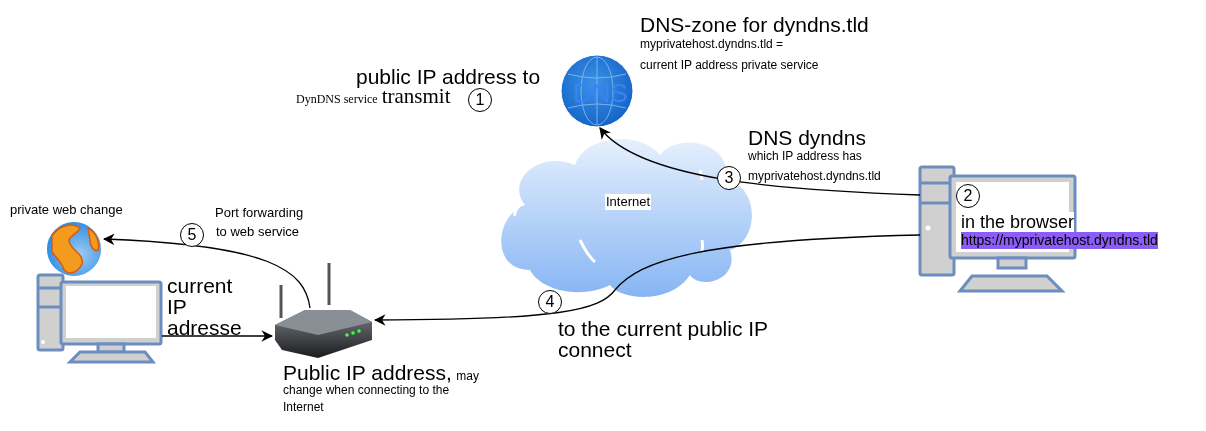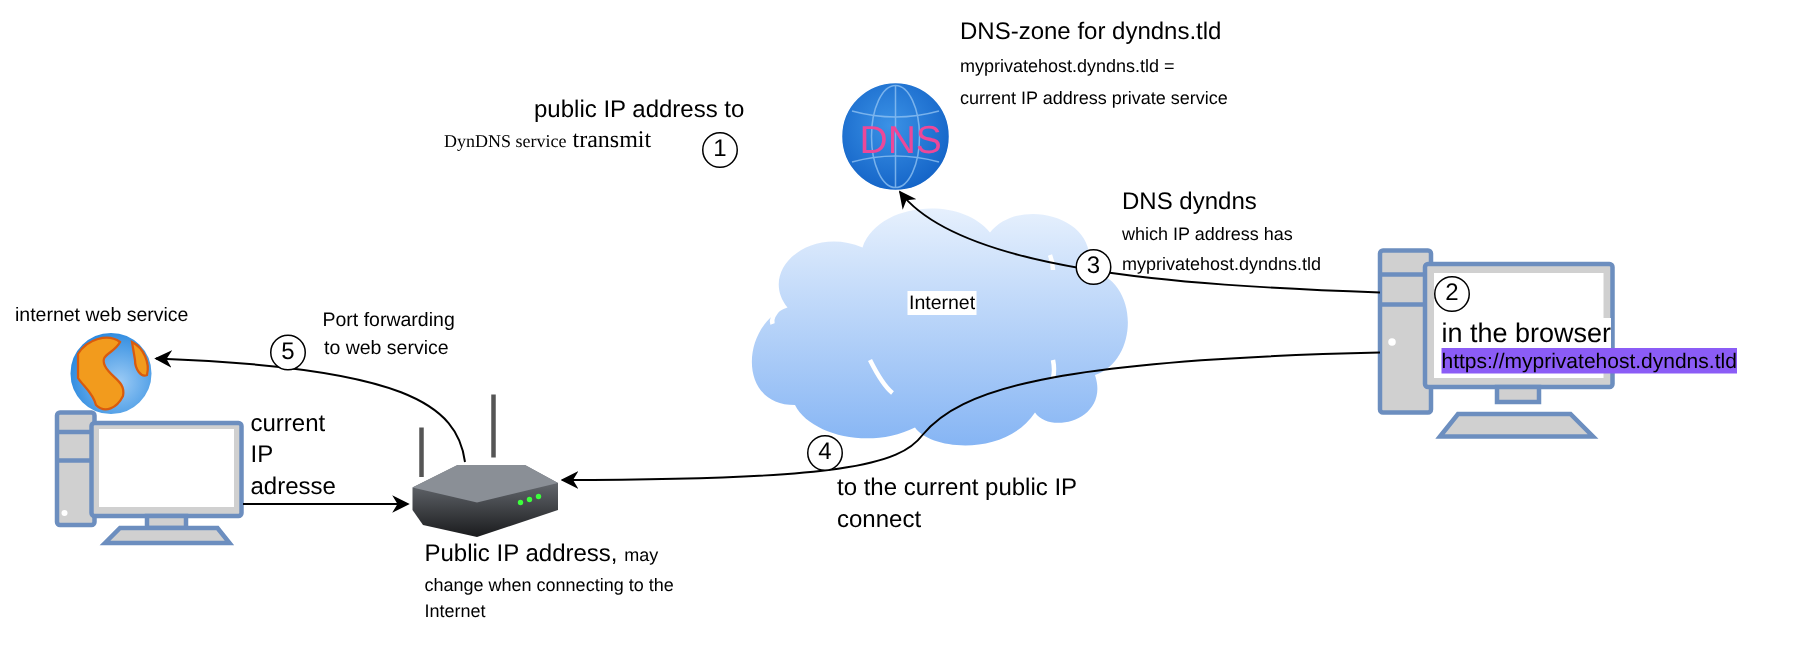--- a/index.html
+++ b/index.html
@@ -1,19 +1,19 @@
 <!DOCTYPE html>
 <html><head>
 <meta charset="utf-8">
 <style>
   html, body { margin: 0; padding: 0; background: #ffffff; }
   body { width: 1206px; height: 431px; position: relative; overflow: hidden;
          font-family: "Liberation Sans", sans-serif; color: #000; }
   .lbl { position: absolute; white-space: nowrap; line-height: 1.2; }
-  .big { font-size: 16px; }
+  .big { font-size: 21px; }
   .small { font-size: 12px; }
   .mid { font-size: 13px; }
   .badge { position: absolute; width: 22px; height: 22px; border: 1.5px solid #000;
            border-radius: 50%; background: #fff; font-size: 16px; line-height: 22px;
            text-align: center; box-sizing: content-box; }
   svg.layer { position: absolute; left: 0; top: 0; }
   .internet-label { background: #fff; padding: 0 1px; font-size: 13px; }
 </style>
 </head>
 <body>
@@ -96,21 +96,21 @@
     <circle cx="353" cy="333" r="1.8" fill="#3CFF3C"></circle>
     <circle cx="359" cy="331" r="1.8" fill="#3CFF3C"></circle>
   </g>
 
   <path d="M920,195 C780,190 640,180 600,128" stroke="#000" stroke-width="1.3" fill="none" marker-end="url(#arrow)"></path>
   <path d="M920,235 C700,240 640,260 615,290 C600,310 560,320 375,320" stroke="#000" stroke-width="1.3" fill="none" marker-end="url(#arrow)"></path>
   <path d="M162,336 L272,336" stroke="#000" stroke-width="1.3" fill="none" marker-end="url(#arrow)"></path>
   <path d="M310,308 C305,270 270,245 104,239" stroke="#000" stroke-width="1.3" fill="none" marker-end="url(#arrow)"></path>
 </svg>
 
-<div class="lbl" style="left:573px;top:78px;font-size:26px;color:#ec4899;">DNS</div>
+<div class="lbl" style="left:573px;top:78px;font-size:26px;color:#3b82f6;">DNS</div>
 
 <div class="lbl big" style="left:320px;top:64px;margin-left:36px;">public IP address to</div>
 <div class="lbl" style="left:296px;top:84px;font-family:Liberation Serif, serif;">
   <span class="small">DynDNS service</span>
   <span class="big">transmit</span>
 </div>
 <div class="badge" style="left:468px;top:88px;">1</div>
 
 <div class="lbl big" style="left:640px;top:12px;">DNS-zone for dyndns.tld</div>
 <div class="lbl small" style="left:640px;top:37px;">myprivatehost.dyndns.tld =</div>
@@ -120,21 +120,21 @@
 <div class="lbl small" style="left:748px;top:149px;">which IP address has</div>
 <div class="lbl small" style="left:748px;top:169px;">myprivatehost.dyndns.tld</div>
 <div class="badge" style="left:717px;top:166px;">3</div>
 
 <div class="lbl internet-label" style="left:605px;top:194px;">Internet</div>
 
 <div class="badge" style="left:956px;top:184px;">2</div>
 <div class="lbl" style="left:961px;top:212px;font-size:18px;background:#fff;">in the browser</div>
 <div class="lbl" style="left:961px;top:232px;font-size:14px;background:#8b5cf6;">https://myprivatehost.dyndns.tld</div>
 
-<div class="lbl mid" style="left:10px;top:202px;">internet web service</div>
+<div class="lbl mid" style="left:10px;top:202px;">private web change</div>
 
 <div class="lbl mid" style="left:215px;top:205px;">Port forwarding</div>
 <div class="lbl mid" style="left:216px;top:224px;">to web service</div>
 <div class="badge" style="left:180px;top:223px;">5</div>
 
 <div class="lbl big" style="left:167px;top:273px;">current</div>
 <div class="lbl big" style="left:167px;top:294px;">IP</div>
 <div class="lbl big" style="left:167px;top:315px;">adresse</div>
 
 <div class="lbl" style="left:283px;top:360px;">

